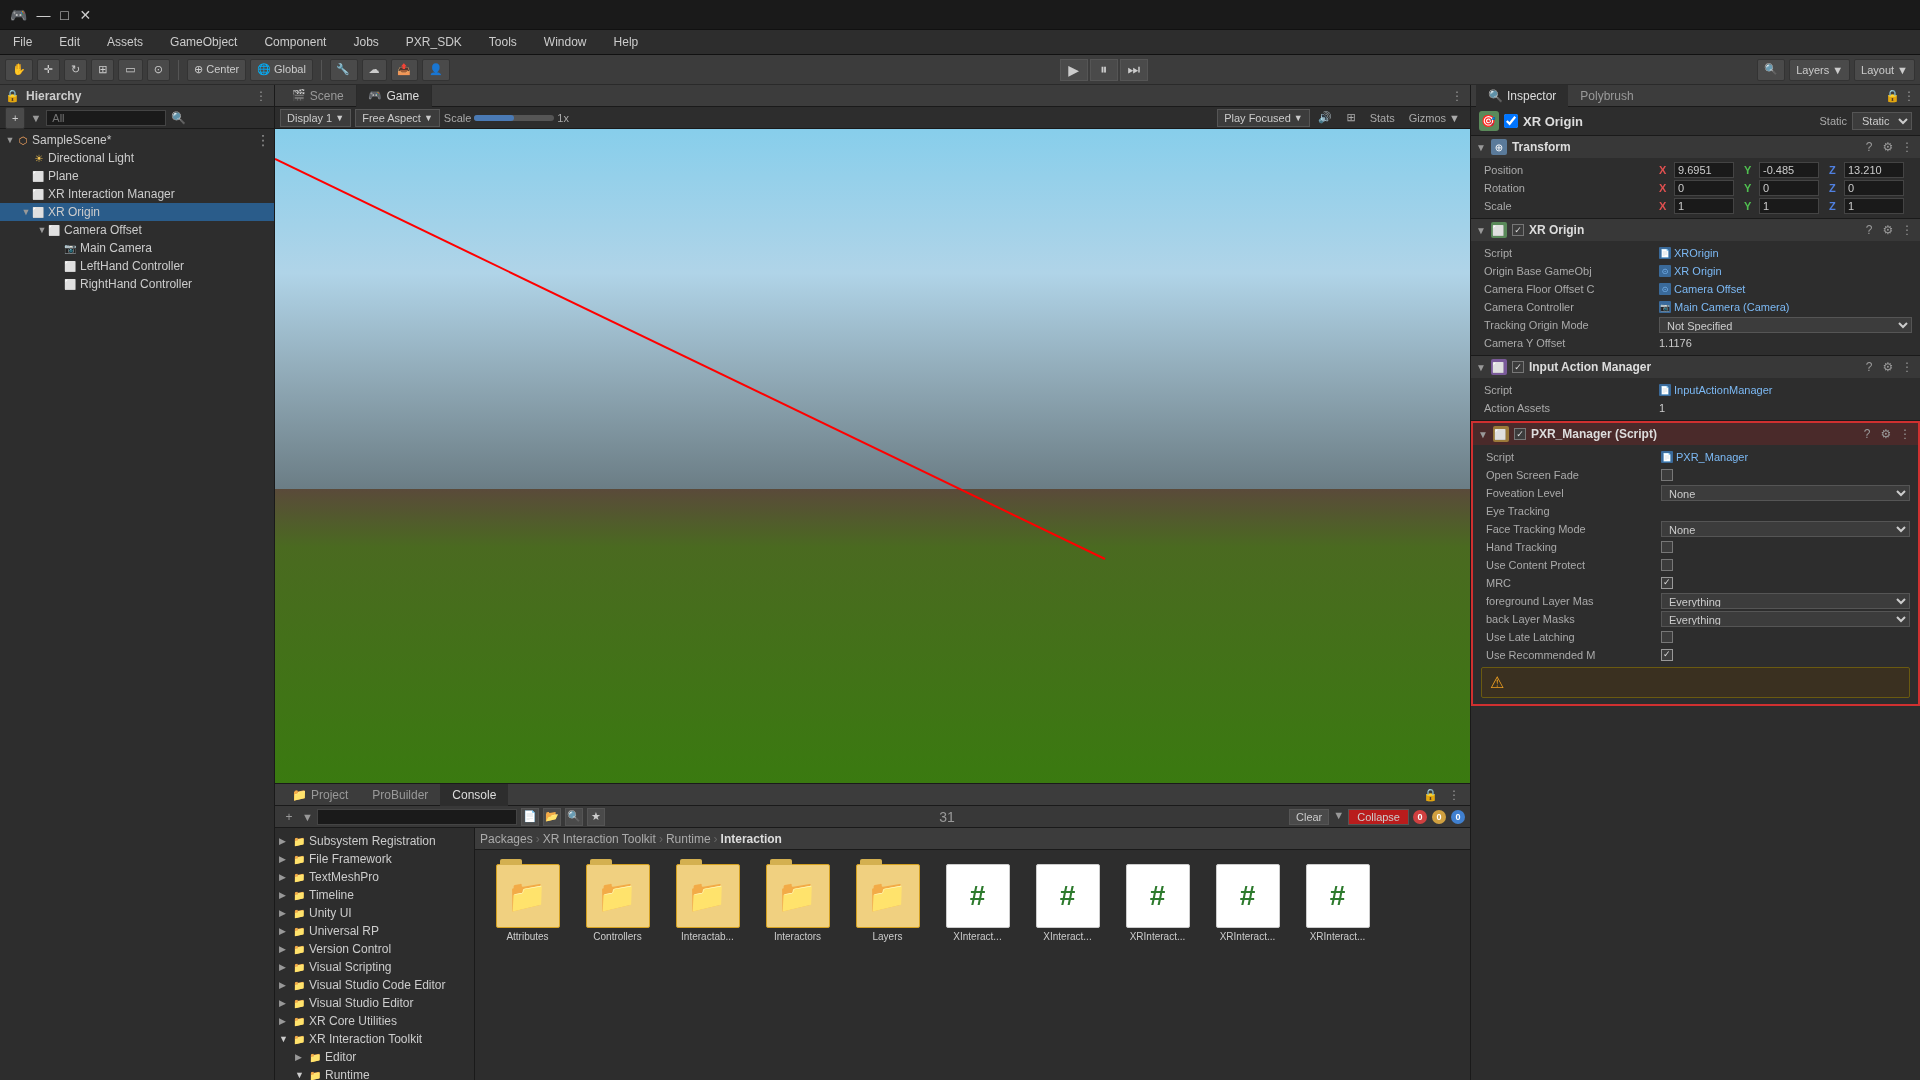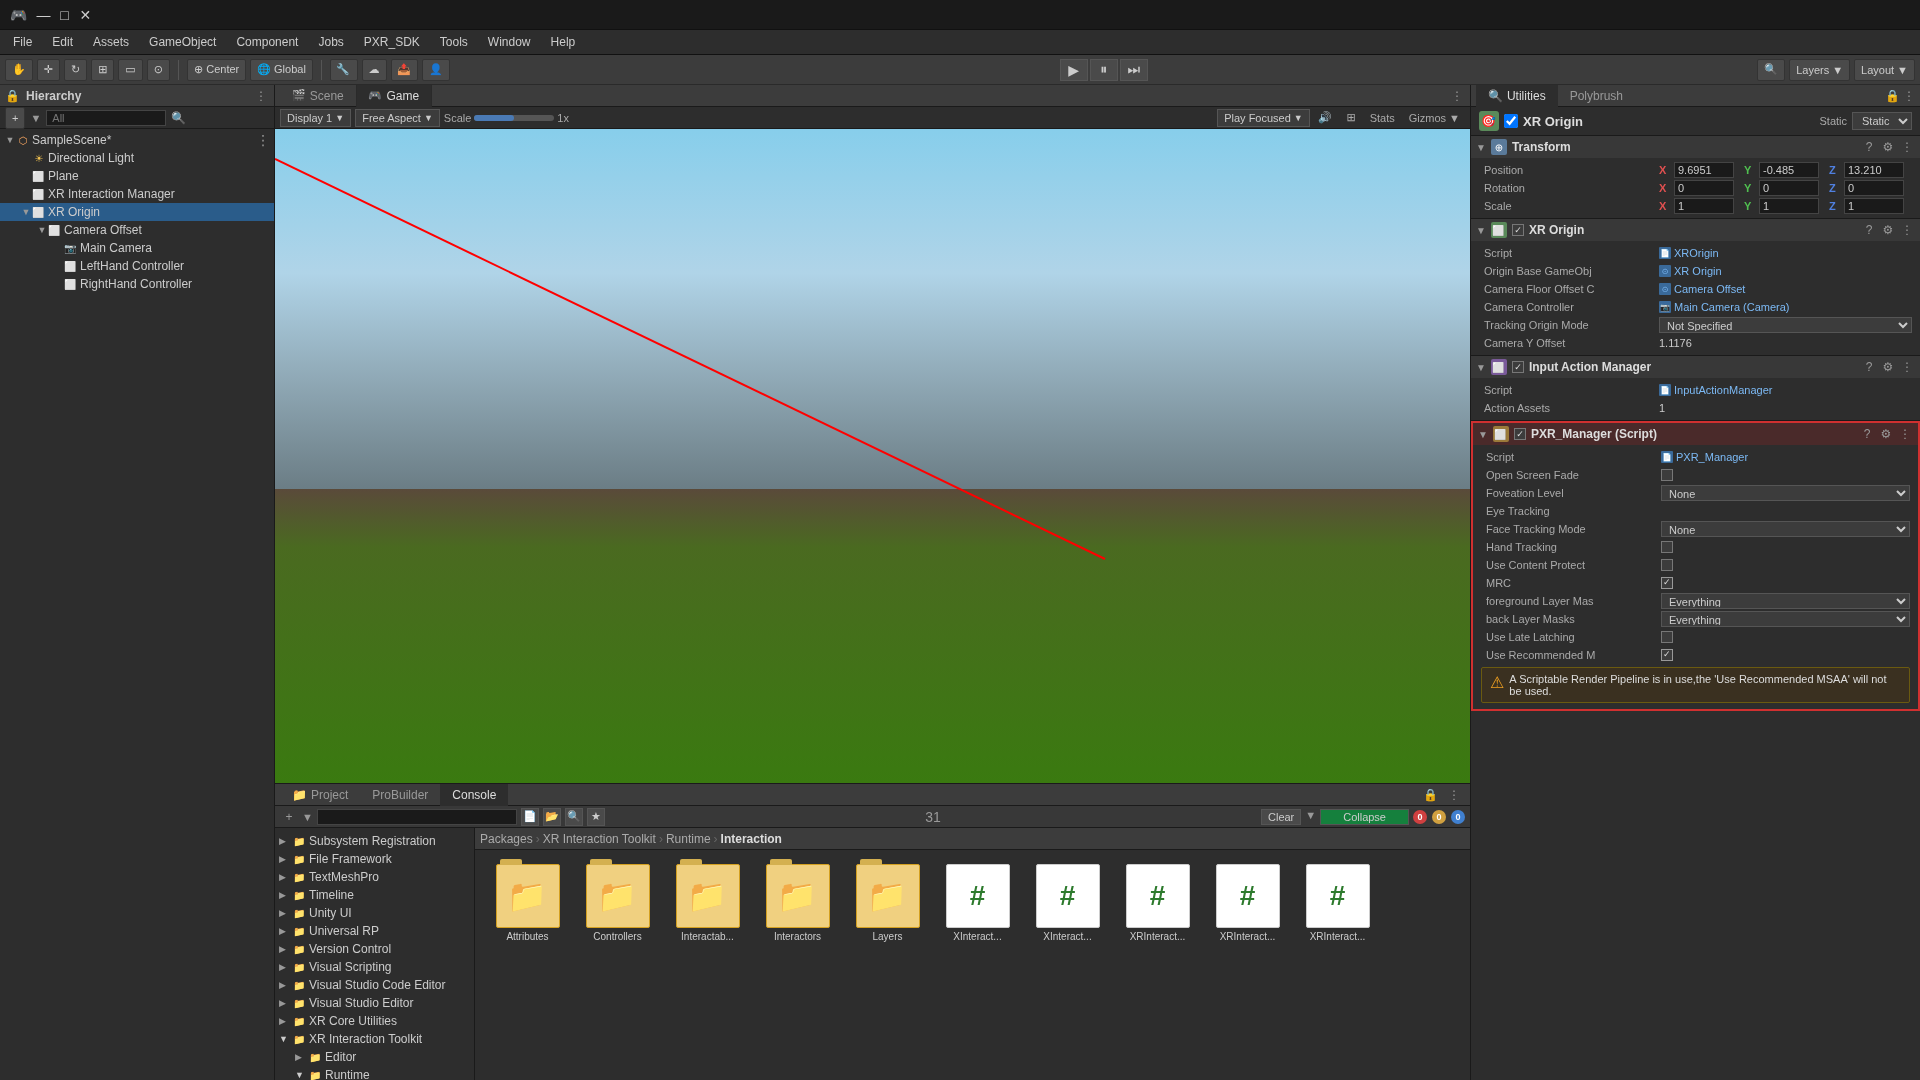--- a/index.html
+++ b/index.html
@@ -34,21 +34,21 @@
     }
 
     
     #menubar {
       background: #2d2d2d;
       height: 22px;
       display: flex;
       align-items: center;
       padding: 12px 5px;
       border-bottom: 1px solid #111;
-      gap: 4px;
+      gap: 11px;
     }
     .menu-item {
       padding: 2px 8px;
       color: #ccc;
       font-size: 12px;
       cursor: pointer;
     }
 
     
     #toolbar {
@@ -691,25 +691,25 @@
     }
     .clear-btn {
       background: #4a4a4a;
       border: 1px solid #555;
       color: #ccc;
       font-size: 11px;
       padding: 1px 6px;
       cursor: pointer;
     }
     .collapse-btn {
-      background: #15803d;
+      background: #b91c1c;
       border: 1px solid #555;
       color: #ccc;
       font-size: 11px;
-      padding: 1px 22px;
+      padding: 1px 8px;
       cursor: pointer;
     }
 
     .play-controls {
       display: flex;
       gap: 2px;
     }
     .play-btn {
       background: #4a4a4a;
       border: 1px solid #555;
@@ -1106,21 +1106,21 @@
           </div>
         </div>
       </div>
     </div>
   </div>
 
   <div id="inspector">
     <div id="inspector-tabs">
       <div class="insp-tab active">
         <span>🔍</span>
-        <span style="margin-left:4px;">Utilities</span>
+        <span style="margin-left:4px;">Inspector</span>
       </div>
       <div class="insp-tab">
         <span>Polybrush</span>
       </div>
       <div style="margin-left:auto; display:flex; gap:3px; align-items:center;">
         <button class="lock-icon-btn">🔒</button>
         <button class="lock-icon-btn">⋮</button>
       </div>
     </div>
     <div id="inspector-content">
@@ -1349,21 +1349,20 @@
           <div class="checkbox-row">
             <span class="cb-label">Use Late Latching</span>
             <div class="cb-box"></div>
           </div>
           <div class="checkbox-row">
             <span class="cb-label">Use Recommended M</span>
             <div class="cb-box checked"></div>
           </div>
           <div class="warning-row">
             <span class="warning-icon">⚠</span>
-            <span>A Scriptable Render Pipeline is in use,the 'Use Recommended MSAA' will not be used.</span>
           </div>
         </div>
       </div>
 
     </div>
   </div>
 
 </div>
 
 </body></html>

